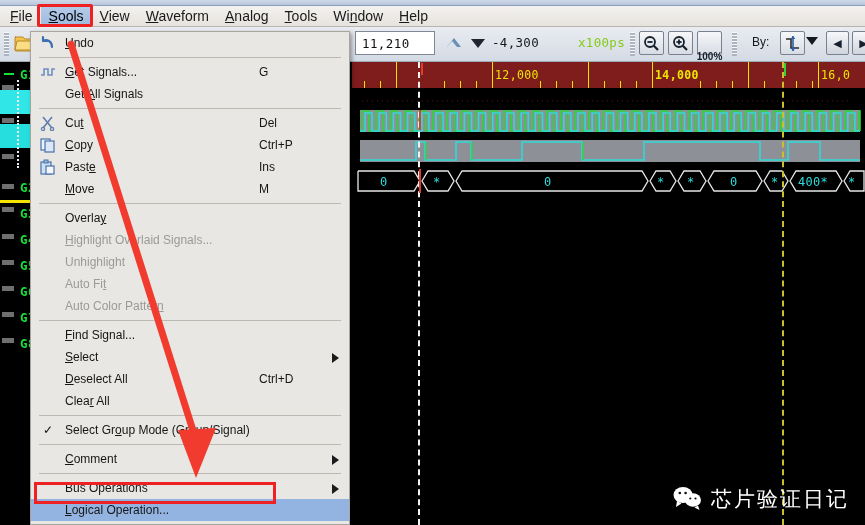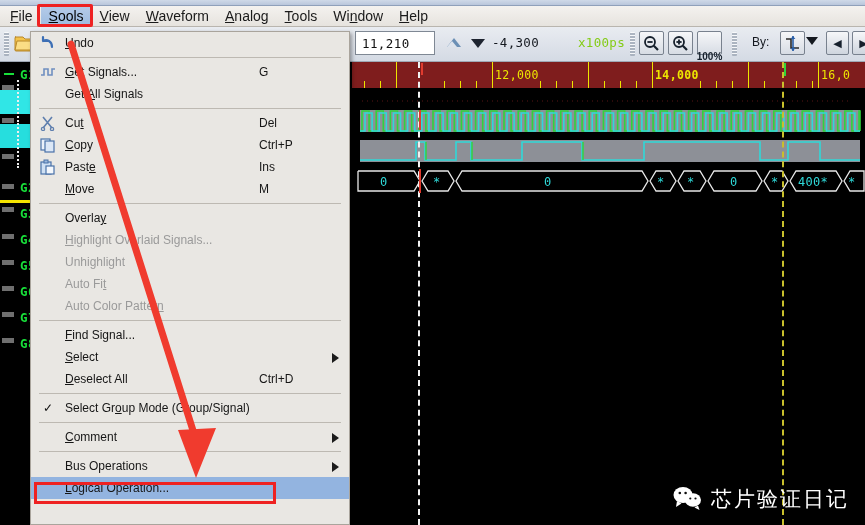--- a/index.html
+++ b/index.html
@@ -507,20 +507,24 @@
     <div class="dd-item">
       <span class="lbl"><u>S</u>elect</span>
       <span class="dd-sub"></span>
     </div>
 
     <div class="dd-item">
       <span class="lbl"><u>D</u>eselect All</span>
       <span class="sc">Ctrl+D</span>
     </div>
 
+    <div class="dd-item">
+      <span class="lbl">Clea<u>r</u> All</span>
+      <span class="sc"></span>
+    </div>
     <div class="dd-sep"></div>
 
     <div class="dd-item">
       <span class="dd-chk">✓</span>
       <span class="lbl">Select Gr<u>o</u>up Mode (Group/Signal)</span>
     </div>
     <div class="dd-sep"></div>
 
     <div class="dd-item">
       <span class="lbl"><u>C</u>omment</span>

